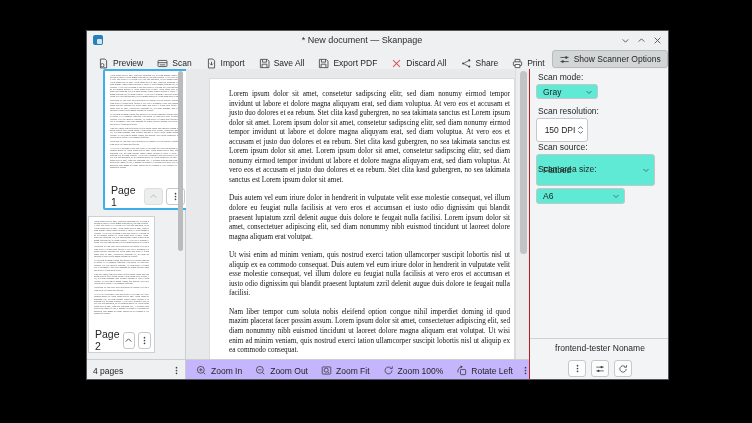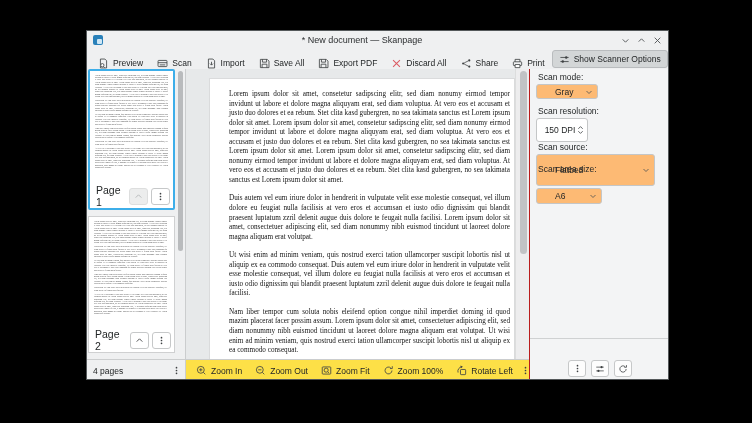--- a/index.html
+++ b/index.html
@@ -20,22 +20,22 @@
            padding:0 6px 0 4px;box-sizing:border-box;border-bottom:1px solid #d7d8d9;}
   .tb-btn{display:flex;align-items:center;gap:4px;padding:0 7px;height:18px;font-size:8.5px;white-space:nowrap;margin-top:8px;}
   .tb-spacer{flex:1;}
   .tb-toggle{display:flex;align-items:center;gap:4px;height:16px;padding:0 6px;font-size:8.5px;
              background:#d3d6d7;border:1px solid #b9bcbe;border-radius:3px;margin-right:7px;white-space:nowrap;}
   .icon svg{display:block;}
   
   .left-panel{position:absolute;left:0;top:38px;width:99px;height:290px;background:#eff0f1;
               border-right:1px solid #cbcdce;box-sizing:border-box;}
   .page-card{position:absolute;background:#fff;box-sizing:border-box;}
-  .card1{left:1px;top:0;width:87px;height:141px;border:2px solid #3daee9;border-radius:2px;}
-  .card2{left:1px;top:147px;width:87px;height:137px;border:1px solid #cfd0d1;}
+  .card1{left:16px;top:0;width:87px;height:141px;border:2px solid #3daee9;border-radius:2px;}
+  .card2{left:1px;top:147px;width:67px;height:137px;border:1px solid #cfd0d1;}
   .thumb-clip{position:absolute;left:5px;right:5px;top:3px;bottom:25px;overflow:hidden;}
   .thumb-scale{width:219px;transform:scale(0.3333);transform-origin:0 0;
                font-family:"Liberation Serif",serif;font-size:5.9px;line-height:1.22;
                text-align:justify;color:#3a3a3a;}
   .thumb-scale p{margin:0 0 5px 0;}
   .card-row{position:absolute;left:6px;right:3px;bottom:2px;height:20px;display:flex;align-items:center;gap:3px;}
   .card-label{flex:1;font-size:10.5px;color:#232627;}
   .mini-btn{width:19px;height:17px;background:#fff;border:1px solid #c6c8c9;border-radius:3px;
             display:flex;align-items:center;justify-content:center;box-sizing:border-box;}
   .mini-btn.disabled{background:#eceded;border-color:#dddede;}
@@ -46,31 +46,31 @@
   .lp-status .flex1{flex:1;}
   
   .main-view{position:absolute;left:99px;top:38px;width:343px;height:290px;background:#e7e9ea;overflow:hidden;}
   .doc-page{position:absolute;left:23px;top:9px;width:306px;height:281px;background:#fff;
             border:1px solid #dadbdc;border-bottom:none;box-sizing:border-box;overflow:hidden;}
   .doc-text{padding:11px 4px 0 19px;font-family:"Liberation Serif",serif;font-size:7.2px;
             line-height:9.55px;text-align:justify;color:#141414;}
   .doc-text p{margin:0 0 9px 0;}
   .mv-scroll{position:absolute;right:0;top:0;width:14px;height:290px;background:#ededee;border-left:1px solid #dcdddd;box-sizing:border-box;}
   .mv-thumb{position:absolute;left:4px;top:2px;width:7px;height:183px;background:#c1c3c5;border-radius:4px;}
-  .zoom-bar{position:absolute;left:99px;top:328px;width:343px;height:22px;background:#fde047;
+  .zoom-bar{position:absolute;left:99px;top:328px;width:343px;height:22px;background:#c4b5fd;
             border-top:1px solid #cbcdce;box-sizing:border-box;display:flex;align-items:center;
             padding:0 4px;gap:1px;}
   .zb-btn{display:flex;align-items:center;gap:4px;padding:0 6px;font-size:8.5px;white-space:nowrap;}
   .zb-spacer{flex:1;}
   
   .right-panel{position:absolute;left:442px;top:38px;width:141px;height:312px;background:#f3f4f5;
                border-left:1px solid #b91c1c;box-sizing:border-box;}
   .rp-label{position:absolute;left:8px;font-size:8.5px;color:#232627;}
-  .combo{position:absolute;background:#fdba74;border:1px solid #c4c6c7;border-radius:3px;box-sizing:border-box;
-         display:flex;align-items:center;font-size:8.5px;padding:0 4px 0 18px;}
+  .combo{position:absolute;background:#5eead4;border:1px solid #c4c6c7;border-radius:3px;box-sizing:border-box;
+         display:flex;align-items:center;font-size:8.5px;padding:0 4px 0 6px;}
   .combo .cv{flex:1;}
   .spin{position:absolute;background:#fff;border:1px solid #c4c6c7;border-radius:3px;box-sizing:border-box;
         display:flex;align-items:center;font-size:8.5px;padding:0 3px 0 6px;}
   .spin .cv{flex:1;text-align:center;}
   .spin-arrows{display:flex;flex-direction:column;gap:0px;}
   .rp-sep{position:absolute;left:0;top:269px;width:100%;height:1px;background:#cfd1d2;}
   .rp-device{position:absolute;left:0;top:274px;width:100%;text-align:center;font-size:8.5px;color:#232627;}
   .rp-btnrow{position:absolute;left:0;top:291px;width:100%;display:flex;justify-content:center;gap:5px;}
   .rp-btn{width:18px;height:17px;background:#fdfdfd;border:1px solid #c6c8c9;border-radius:3px;
           display:flex;align-items:center;justify-content:center;box-sizing:border-box;}
@@ -367,30 +367,31 @@
       <div class="combo" style="left:6px;top:85px;width:119px;height:32px;">
         <span class="cv">Flatbed</span>
         <span class="icon">
           <svg width="8" height="8" viewBox="0 0 16 16">
               <path d="M3 6l5 5 5-5" fill="none" stroke="#4d5052" stroke-width="1.6"></path>
             </svg>
           </span>
       </div>
 
       <span class="rp-label" style="top:95px;text-align:center;">Scan area size:</span>
-      <div class="combo" style="left:6px;top:119px;width:66px;height:16px;">
+      <div class="combo" style="left:6px;top:119px;width:89px;height:16px;">
         <span class="cv">A6</span>
         <span class="icon">
           <svg width="8" height="8" viewBox="0 0 16 16">
               <path d="M3 6l5 5 5-5" fill="none" stroke="#4d5052" stroke-width="1.6"></path>
             </svg>
           </span>
       </div>
 
       <div class="rp-sep"></div>
+      <div class="rp-device">frontend-tester Noname</div>
       <div class="rp-btnrow">
         <span class="rp-btn">
           <span class="icon">
             <svg width="9" height="9" viewBox="0 0 16 16">
                 <circle cx="8" cy="3" r="1.5" fill="#3e4143"></circle>
                 <circle cx="8" cy="8" r="1.5" fill="#3e4143"></circle>
                 <circle cx="8" cy="13" r="1.5" fill="#3e4143"></circle>
               </svg>
             </span>
           </span>

